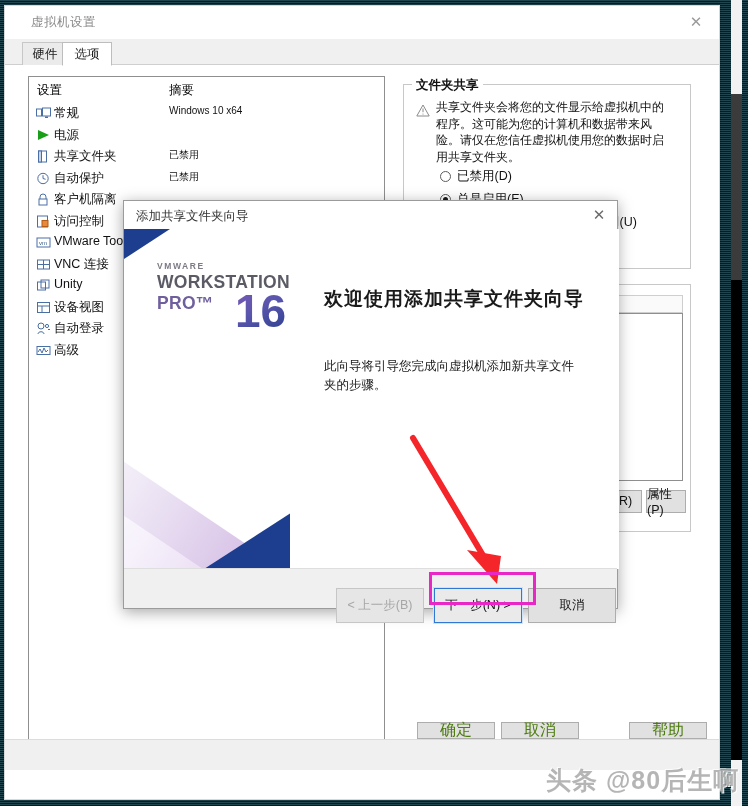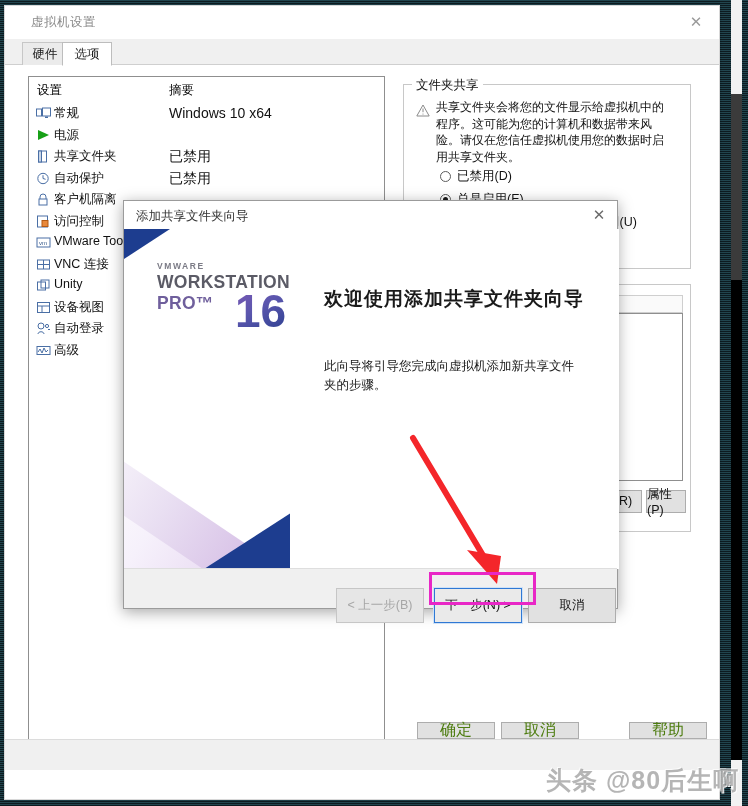--- a/index.html
+++ b/index.html
@@ -82,35 +82,35 @@
     position:relative; height:21.5px;
   }
   .srow .ico{
     position:absolute; left:7px; top:3px; width:15px;height:15px;
   }
   .srow .lab{
     position:absolute; left:25px; top:2px; font-size:12.5px; color:#111;
     white-space:nowrap;
   }
   .srow .sum{
-    position:absolute; left:140px; top:2px; font-size:14px; color:#111;
+    position:absolute; left:140px; top:2px; font-size:10px; color:#111;
     white-space:nowrap;
   }
 
   
   #opt-pane{
     position:absolute; left:392px; top:11px; width:300px; height:680px;
     background:#ffffff;
   }
   .group{
     position:absolute; border:1px solid #c8c8c8;
   }
   .group > .gtitle{
     position:absolute; top:-8px; left:8px; background:#fff; padding:0 4px;
-    font-size:12.5px; color:#111;
+    font-size:12.5px; color:#111;font-weight:bold;
   }
   #g-share{ left:6px; top:8px; width:288px; height:185px;}
   .warn-ico{
     position:absolute; left:12px; top:18px; width:14px; height:13px;
   }
   .warn-text{
     position:absolute; left:32px; top:14px; width:235px;
     font-size:12px; color:#111; line-height:16.5px;
   }
   .radio-row{

